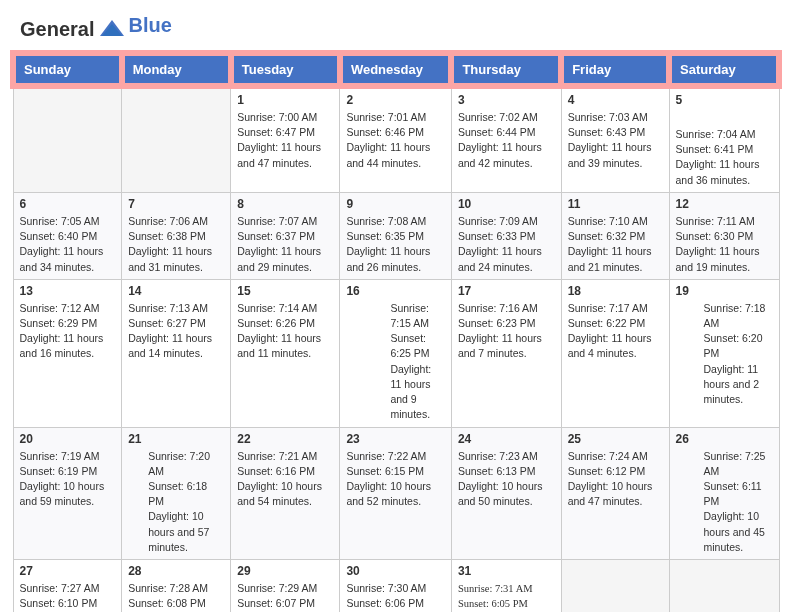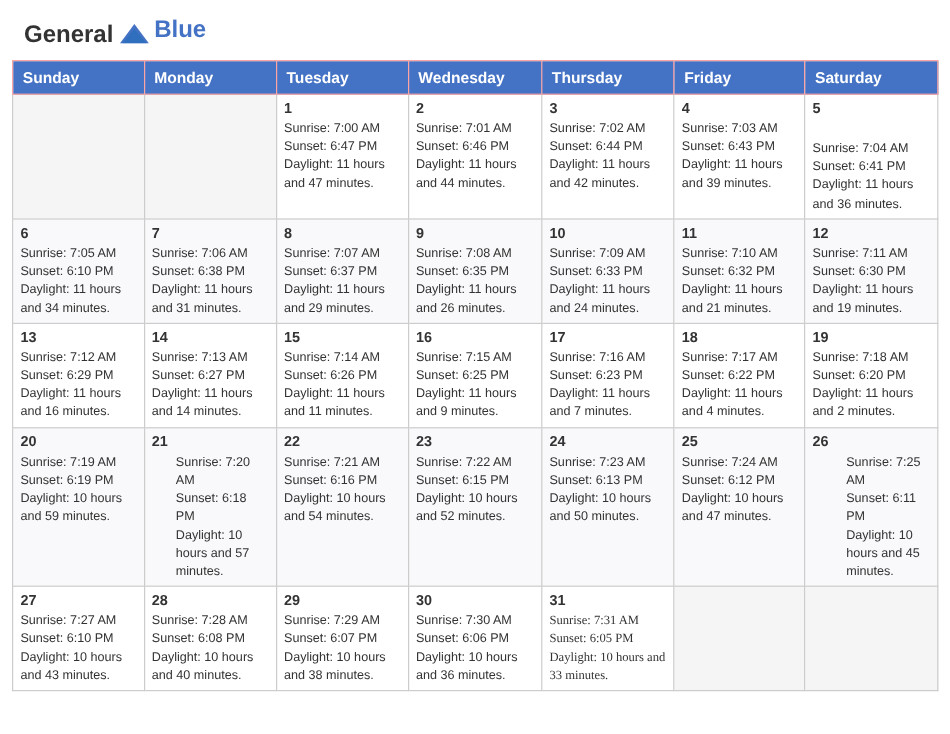--- a/index.html
+++ b/index.html
@@ -38,21 +38,21 @@
       border-collapse: collapse;
       margin-top: 6px;
     }
     .calendar th {
       background-color: #4472c4;
       color: #fff;
       font-size: 13px;
       font-weight: bold;
       text-align: left;
       padding: 6px 8px;
-      border: 1px solid #fca5a5;
+      border: 6px solid #fca5a5;
     }
     .calendar td {
       vertical-align: top;
       border: 1px solid #ccc;
       padding: 4px 6px;
       font-size: 10.5px;
       color: #333;
       min-height: 70px;
       width: 113px;
       background: #fff;
@@ -135,21 +135,21 @@
           <span class="day-num">5</span>
           <div class="day-info" style="white-space: pre-line; margin-top: 20px;">Sunrise: 7:04 AM
 Sunset: 6:41 PM
 Daylight: 11 hours and 36 minutes.</div>
         </td>
       </tr>
       <tr>
         <td>
           <span class="day-num">6</span>
           <div class="day-info" style="white-space: pre-line;">Sunrise: 7:05 AM
-Sunset: 6:10 PM
+Sunset: 6:40 PM
 Daylight: 11 hours and 34 minutes.</div>
         </td>
         <td>
           <span class="day-num">7</span>
           <div class="day-info" style="white-space: pre-line;">Sunrise: 7:06 AM
 Sunset: 6:38 PM
 Daylight: 11 hours and 31 minutes.</div>
         </td>
         <td>
           <span class="day-num">8</span>
@@ -196,39 +196,39 @@
 Daylight: 11 hours and 14 minutes.</div>
         </td>
         <td>
           <span class="day-num">15</span>
           <div class="day-info" style="white-space: pre-line;">Sunrise: 7:14 AM
 Sunset: 6:26 PM
 Daylight: 11 hours and 11 minutes.</div>
         </td>
         <td>
           <span class="day-num">16</span>
-          <div class="day-info" style="white-space: pre-line;">Sunrise: 7:15 AM
+          <div class="day-info" style="white-space: pre-line; margin-left: 44px;">Sunrise: 7:15 AM
 Sunset: 6:25 PM
 Daylight: 11 hours and 9 minutes.</div>
         </td>
         <td>
           <span class="day-num">17</span>
           <div class="day-info" style="white-space: pre-line;">Sunrise: 7:16 AM
 Sunset: 6:23 PM
 Daylight: 11 hours and 7 minutes.</div>
         </td>
         <td>
           <span class="day-num">18</span>
           <div class="day-info" style="white-space: pre-line;">Sunrise: 7:17 AM
 Sunset: 6:22 PM
 Daylight: 11 hours and 4 minutes.</div>
         </td>
         <td>
           <span class="day-num">19</span>
-          <div class="day-info" style="white-space: pre-line;">Sunrise: 7:18 AM
+          <div class="day-info" style="white-space: pre-line; margin-left: 28px;">Sunrise: 7:18 AM
 Sunset: 6:20 PM
 Daylight: 11 hours and 2 minutes.</div>
         </td>
       </tr>
       <tr>
         <td>
           <span class="day-num">20</span>
           <div class="day-info" style="white-space: pre-line;">Sunrise: 7:19 AM
 Sunset: 6:19 PM
 Daylight: 10 hours and 59 minutes.</div>

